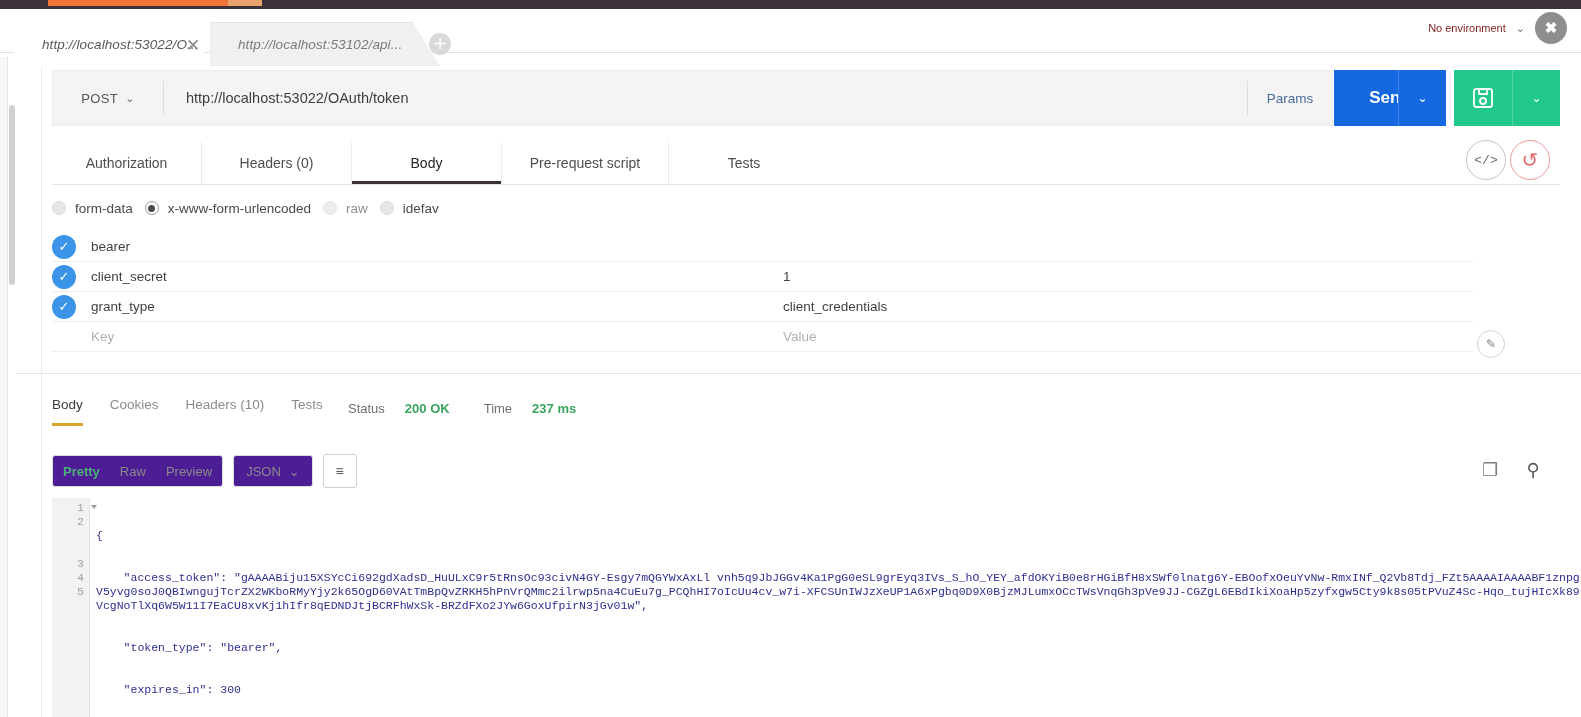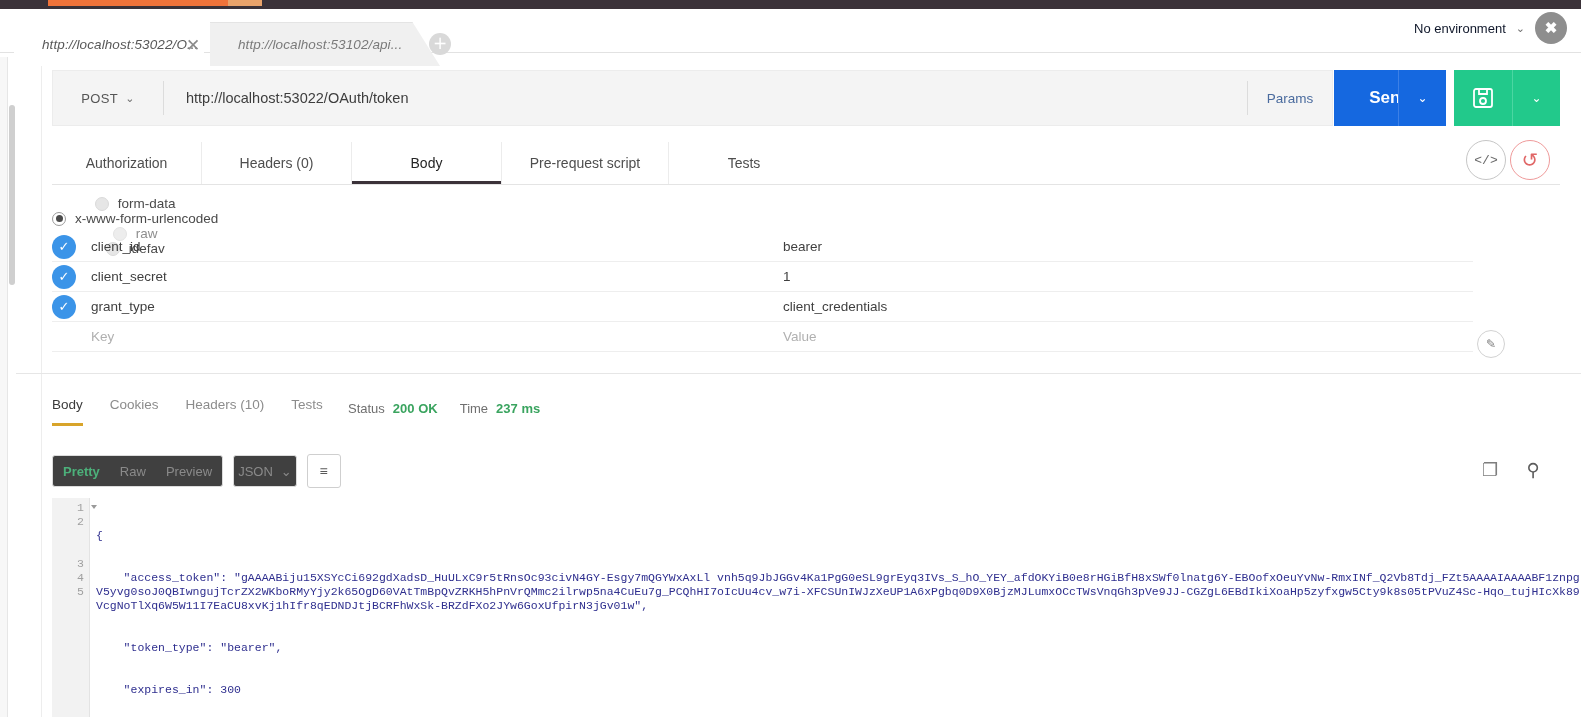--- a/index.html
+++ b/index.html
@@ -67,21 +67,21 @@
     width: 22px; height: 22px; border-radius: 50%;
     background: #d9d9d9; color: #ffffff; z-index: 5;
     font-size: 17px; line-height: 21px; text-align: center;
     font-family: "DejaVu Sans", sans-serif;
   }
 
   .env-wrap {
     position: absolute; right: 14px; top: 12px;
     display: flex; align-items: center; gap: 10px;
   }
-  .env-label { font-size: 13px; color: #0f172a; }
+  .env-label { font-size: 11px; color: #7f1d1d; }
   .chev { color: #6f6f6f; font-size: 11px; }
   .eye-btn {
     width: 32px; height: 32px; border-radius: 50%;
     background: #8e8e8e; color: #ffffff;
     display: flex; align-items: center; justify-content: center;
     font-size: 15px; font-weight: bold;
   }
 
   
   .rail-left {
@@ -171,21 +171,21 @@
     position: absolute; left: 1510px; top: 140px;
     width: 40px; height: 40px; border-radius: 50%;
     border: 1px solid #ef9a9a; color: #e06666;
     display: flex; align-items: center; justify-content: center;
     font-size: 20px;
   }
 
   
   .radio-row {
     position: absolute; left: 52px; top: 196px; height: 24px;
-    display: flex; align-items: center; flex-direction: column;
+    display: flex; align-items: center;
   }
   .radio-item { display: flex; align-items: center; margin-right: 12px; }
   .radio {
     width: 14px; height: 14px; border-radius: 50%;
     background: #e6e6e6; border: 1px solid #dadada;
     display: flex; align-items: center; justify-content: center;
     margin-right: 9px;
   }
   .radio.on { background: #ffffff; border: 1px solid #9a9a9a; }
   .radio.on::after {
@@ -237,36 +237,36 @@
     font-size: 13.5px; color: #8c8c8c; margin-right: 27px; position: relative;
     padding-bottom: 14px;
   }
   .rsp.active { color: #3a3a3a; }
   .rsp.active::after {
     content: ""; position: absolute; left: 0; bottom: 0;
     width: 100%; height: 3px; background: #d8a42a;
   }
   .status-wrap {
     position: absolute; left: 348px; top: 401px;
-    display: flex; align-items: center; gap: 8px; font-size: 13px;
+    display: flex; align-items: center; gap: 20px; font-size: 13px;
   }
   .st-label { color: #6f6f6f; }
   .st-val { color: #3aa45f; font-weight: bold; }
 
   .fmt-group {
     position: absolute; left: 52px; top: 455px; height: 32px;
     display: flex; align-items: center; gap: 10px;
   }
   .seg {
     height: 32px; border: 1px solid #dcdcdc; border-radius: 3px;
-    display: flex; align-items: center; background: #404040;
+    display: flex; align-items: center; background: #4c1d95;
   }
   .seg span { font-size: 13px; color: #8a8a8a; padding: 0 10px; }
   .seg span.on { color: #4cb07a; font-weight: bold; }
-  .seg-json { padding: 0 4px; gap: 8px; }
+  .seg-json { padding: 0 12px; gap: 8px; }
   .seg-json span { padding: 0; color: #8a8a8a; }
   .wrap-btn {
     width: 34px; height: 34px; border: 1px solid #cfcfcf; border-radius: 3px;
     display: flex; align-items: center; justify-content: center;
     color: #5a5a5a; font-size: 14px;
   }
 
   .copy-icon {
     position: absolute; left: 1478px; top: 458px;
     width: 24px; height: 24px; color: #7e7e7e; font-size: 18px;
@@ -394,21 +394,20 @@
   </div>
   <div class="radio-item">
     <span class="radio"></span>
     <span class="radio-label">idefav</span>
   </div>
 </div>
 
 <div class="kv">
   <div class="kv-row">
     <span class="check">✓</span>
-    <span class="kv-key">client_id</span>
     <span class="kv-val">bearer</span>
   </div>
   <div class="kv-row">
     <span class="check">✓</span>
     <span class="kv-key">client_secret</span>
     <span class="kv-val">1</span>
   </div>
   <div class="kv-row">
     <span class="check">✓</span>
     <span class="kv-key">grant_type</span>

